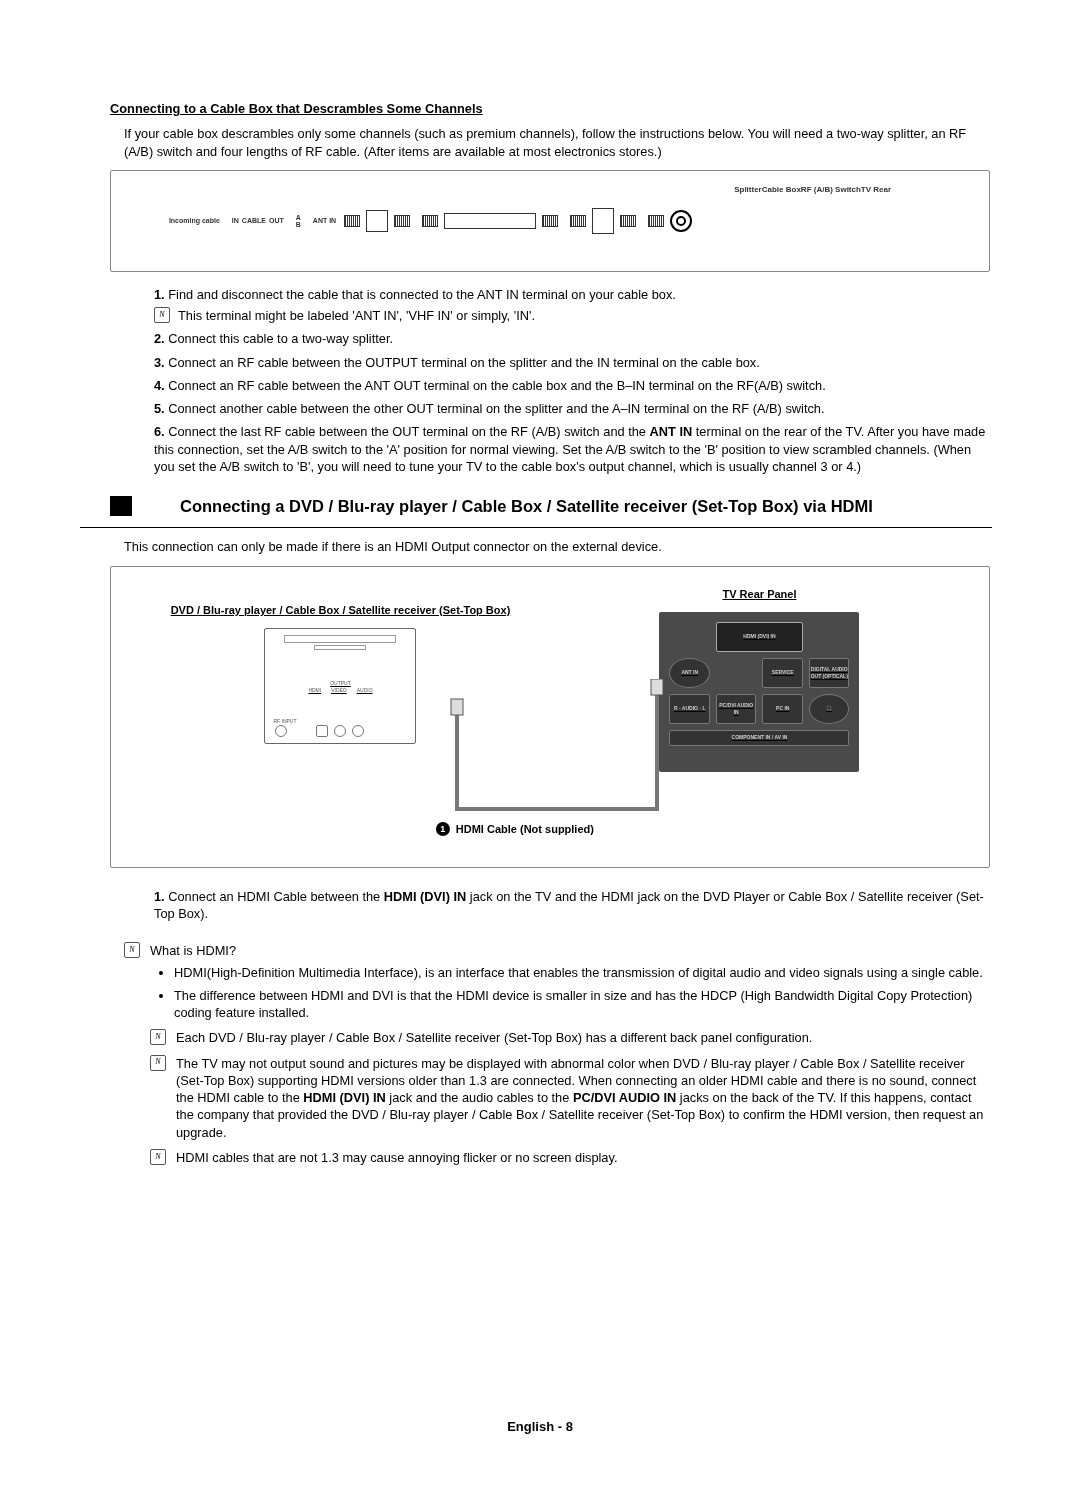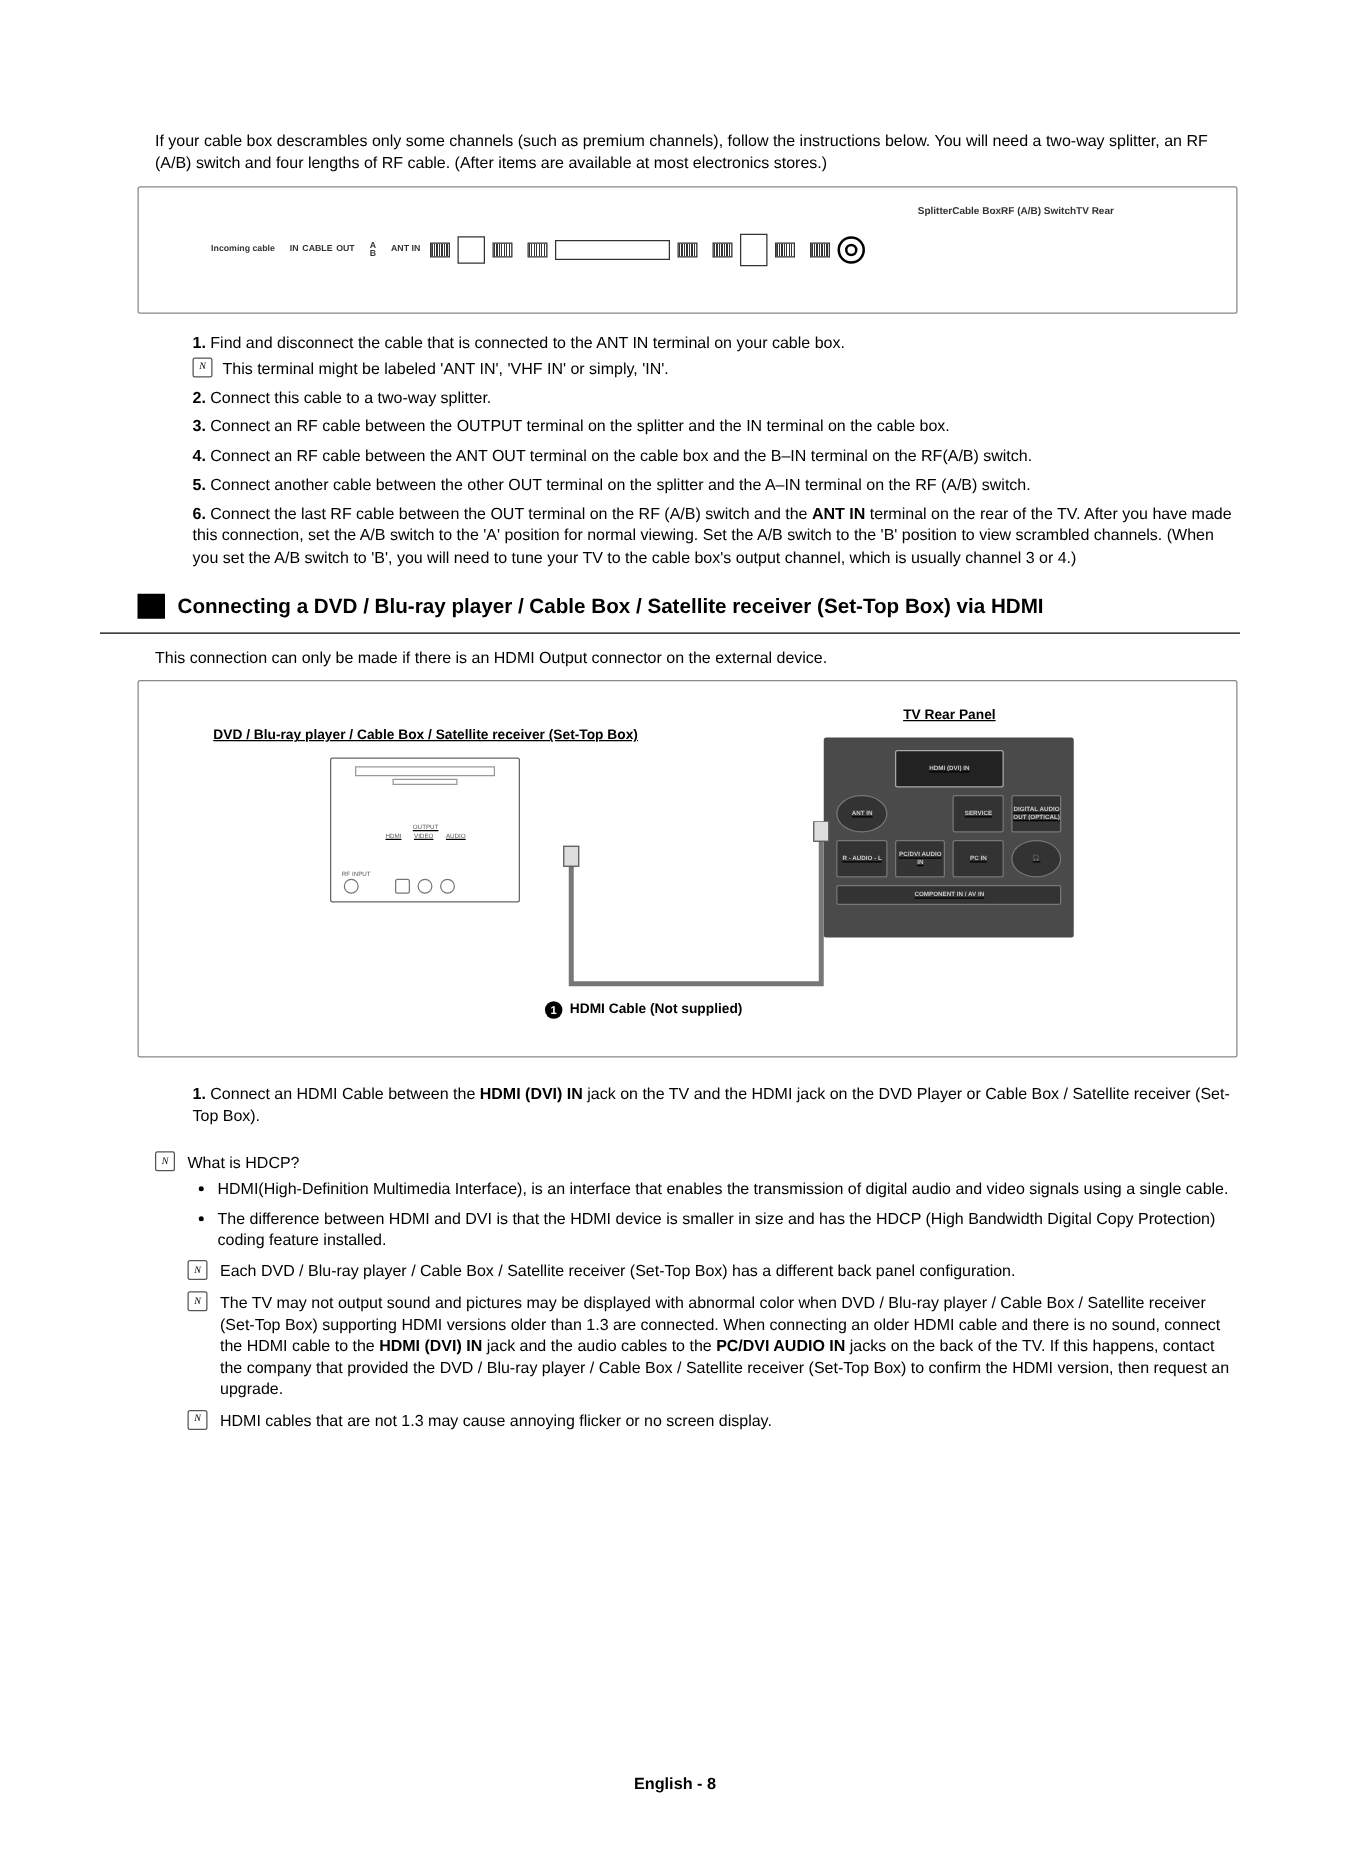--- a/index.html
+++ b/index.html
@@ -96,21 +96,21 @@
   }
   .section-title-wrap {
     display:flex;
     align-items:center;
     margin: 18px 0 10px 0;
   }
   .section-bar {
     width:22px; height:20px; background:#000; margin-right:10px;
   }
   .section-title {
-    font-size:16.5px; font-weight:bold;
+    font-size:16.5px; font-weight:bold;margin-left:38px;
   }
   .section-rule {
     border-bottom:1.5px solid #000;
     margin-left:-30px; margin-right:-2px;
     margin-top:4px;
     margin-bottom:10px;
   }
   .diagram-hdmi {
     border:1px solid #888;
     border-radius:2px;
@@ -170,20 +170,21 @@
   .sub-notes .note-line { margin-bottom:8px; }
   .footer { position:absolute; bottom:52px; left:50%; transform:translateX(-50%); font-weight:bold; font-size:13px;}
   b { font-weight:bold; }
   .small-lbl { font-size:7px; font-weight:bold; color:#333; }
 </style>
 </head>
 <body>
 
 <div class="page">
 
+  <div class="subhead">Connecting to a Cable Box that Descrambles Some Channels</div>
   <div class="intro">If your cable box descrambles only some channels (such as premium channels), follow the instructions below. You will need a two-way splitter, an RF (A/B) switch and four lengths of RF cable. (After items are available at most electronics stores.)</div>
 
   <div class="diagram-box diagram-rf">
     <div class="rf-row" style="justify-content:space-between;">
       <span class="small-lbl">Incoming cable</span>
       <span style="flex:1"></span>
       <span class="small-lbl" style="display:flex;gap:3px; align-items:center;">
         <span>IN</span>
         <span>CABLE</span>
         <span>OUT</span>
@@ -295,21 +296,21 @@
 
   <ol class="steps" style="list-style: none;">
     <li>
       <b class="marker">1.</b>&nbsp;<span>Connect an HDMI Cable between the </span><b>HDMI (DVI) IN</b><span> jack on the TV and the HDMI jack on the DVD Player or Cable Box / Satellite receiver (Set-Top Box).</span>
     </li>
   </ol>
 
   <div class="notes-block">
     <div class="note-line">
       <span class="note-icon">N</span>
-      <span>What is HDCP?</span>
+      <span>What is HDMI?</span>
     </div>
     <ul class="bullets">
       <li>HDMI(High-Definition Multimedia Interface), is an interface that enables the transmission of digital audio and video signals using a single cable.</li>
       <li>The difference between HDMI and DVI is that the HDMI device is smaller in size and has the HDCP (High Bandwidth Digital Copy Protection) coding feature installed.</li>
     </ul>
     <div class="sub-notes">
       <div class="note-line">
         <span class="note-icon">N</span>
         <span>Each DVD / Blu-ray player / Cable Box / Satellite receiver (Set-Top Box) has a different back panel configuration.</span>
       </div>

